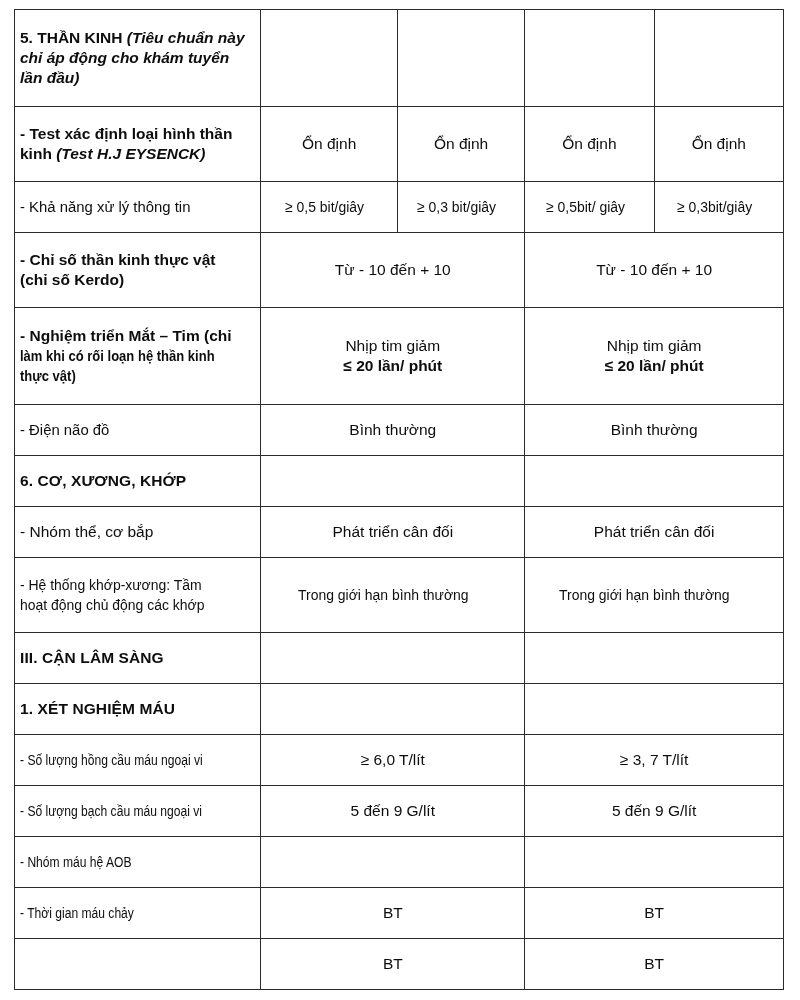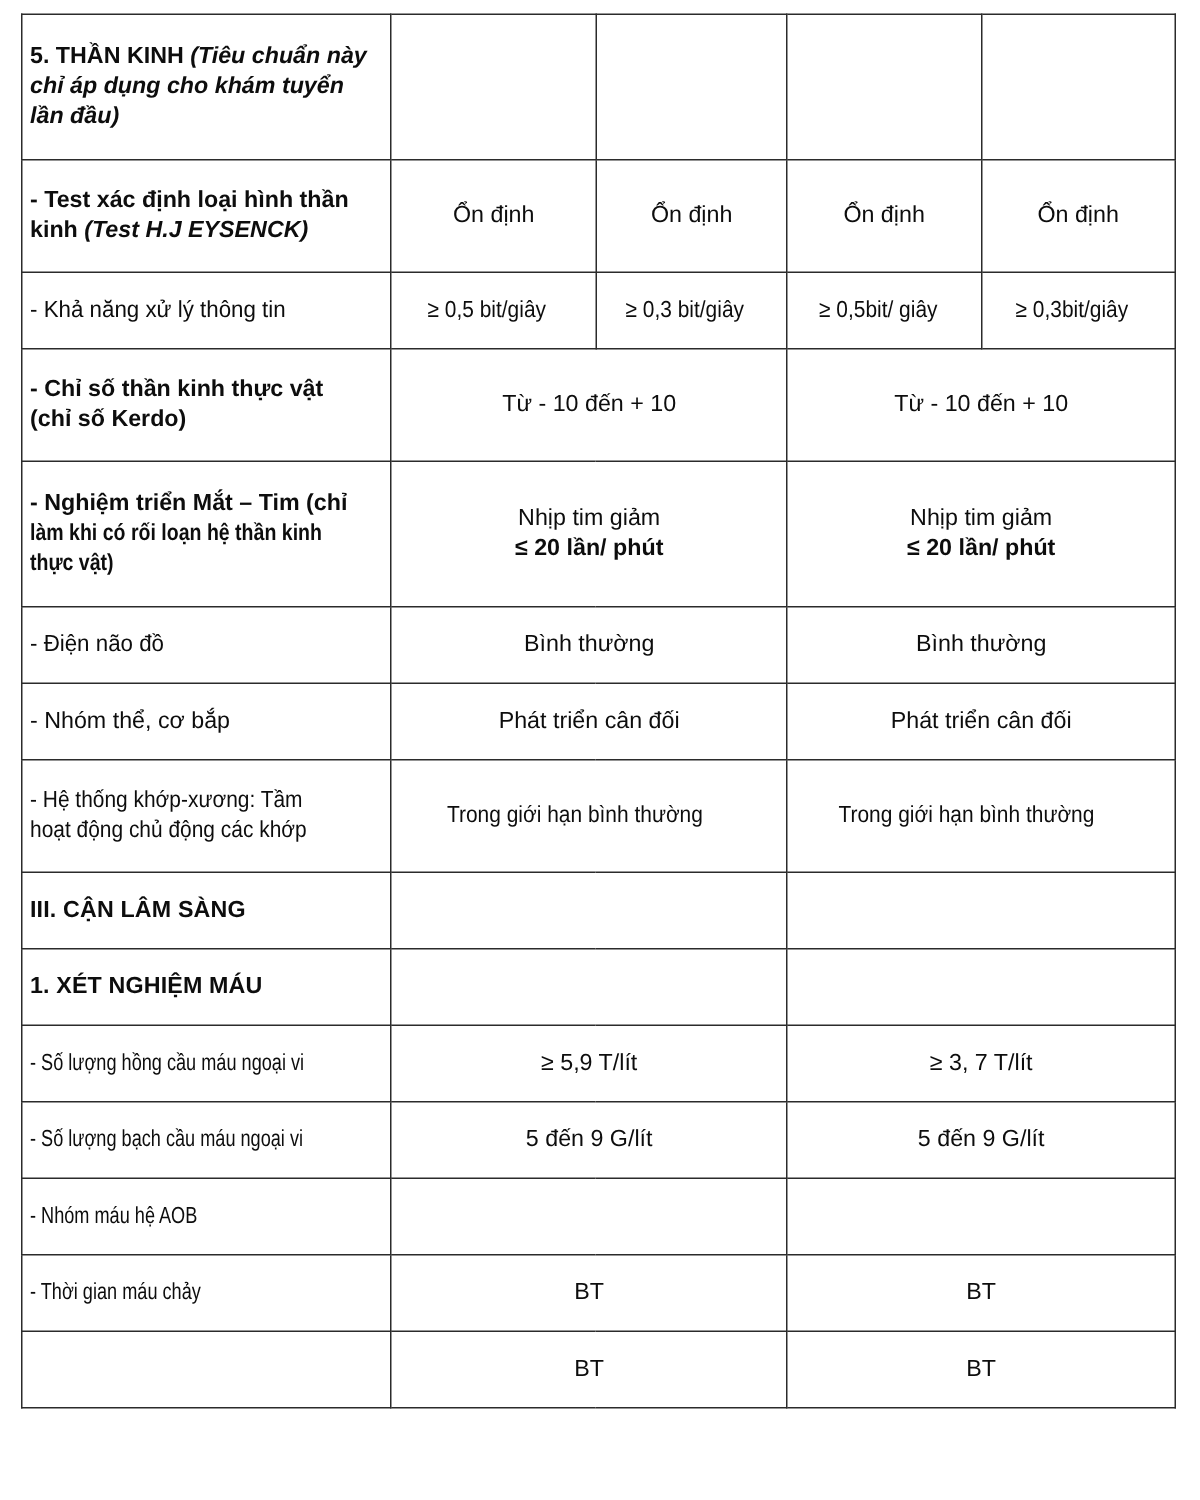--- a/index.html
+++ b/index.html
@@ -97,21 +97,21 @@
       <col class="c-1">
       <col class="c-2">
       <col class="c-3">
       <col class="c-4">
     </colgroup>
     <tbody>
 
       <tr>
         <td class="label h-tall">
           <span class="bold">5. THẦN KINH</span>
-          <span class="bolditalic">(Tiêu chuẩn này chỉ áp dụng cho khám tuyển lần đầu)</span>
+          <span class="bolditalic">(Tiêu chuẩn này chỉ áp động cho khám tuyển lần đầu)</span>
         </td>
         <td class="val blank"></td>
         <td class="val blank"></td>
         <td class="val blank"></td>
         <td class="val blank"></td>
       </tr>
 
       <tr>
         <td class="label h-mid">
           <span class="bold">- Test xác định loại hình thần kinh</span>
@@ -159,20 +159,27 @@
       </tr>
 
       <tr>
         <td class="label h-std">
           <span class="cond-1">- Điện não đồ</span>
         </td>
         <td class="val" colspan="2">Bình thường</td>
         <td class="val" colspan="2">Bình thường</td>
       </tr>
 
+      <tr>
+        <td class="label h-std">
+          <span class="sec-title">6. CƠ, XƯƠNG, KHỚP</span>
+        </td>
+        <td class="val blank" colspan="2"></td>
+        <td class="val blank" colspan="2"></td>
+      </tr>
 
       <tr>
         <td class="label h-std">
           <span>- Nhóm thể, cơ bắp</span>
         </td>
         <td class="val" colspan="2">Phát triển cân đối</td>
         <td class="val" colspan="2">Phát triển cân đối</td>
       </tr>
 
       <tr>
@@ -197,21 +204,21 @@
           <span class="sec-title">1. XÉT NGHIỆM MÁU</span>
         </td>
         <td class="val blank" colspan="2"></td>
         <td class="val blank" colspan="2"></td>
       </tr>
 
       <tr>
         <td class="label h-std">
           <span class="cond-4">- Số lượng hồng cầu máu ngoại vi</span>
         </td>
-        <td class="val" colspan="2">≥ 5,9 T/lít</td>
+        <td class="val" colspan="2">≥ 6,0 T/lít</td>
         <td class="val" colspan="2">≥ 3, 7 T/lít</td>
       </tr>
 
 
       <tr>
         <td class="label h-std">
           <span class="cond-4">- Số lượng bạch cầu máu ngoại vi</span>
         </td>
         <td class="val" colspan="2">5 đến 9 G/lít</td>
         <td class="val" colspan="2">5 đến 9 G/lít</td>

